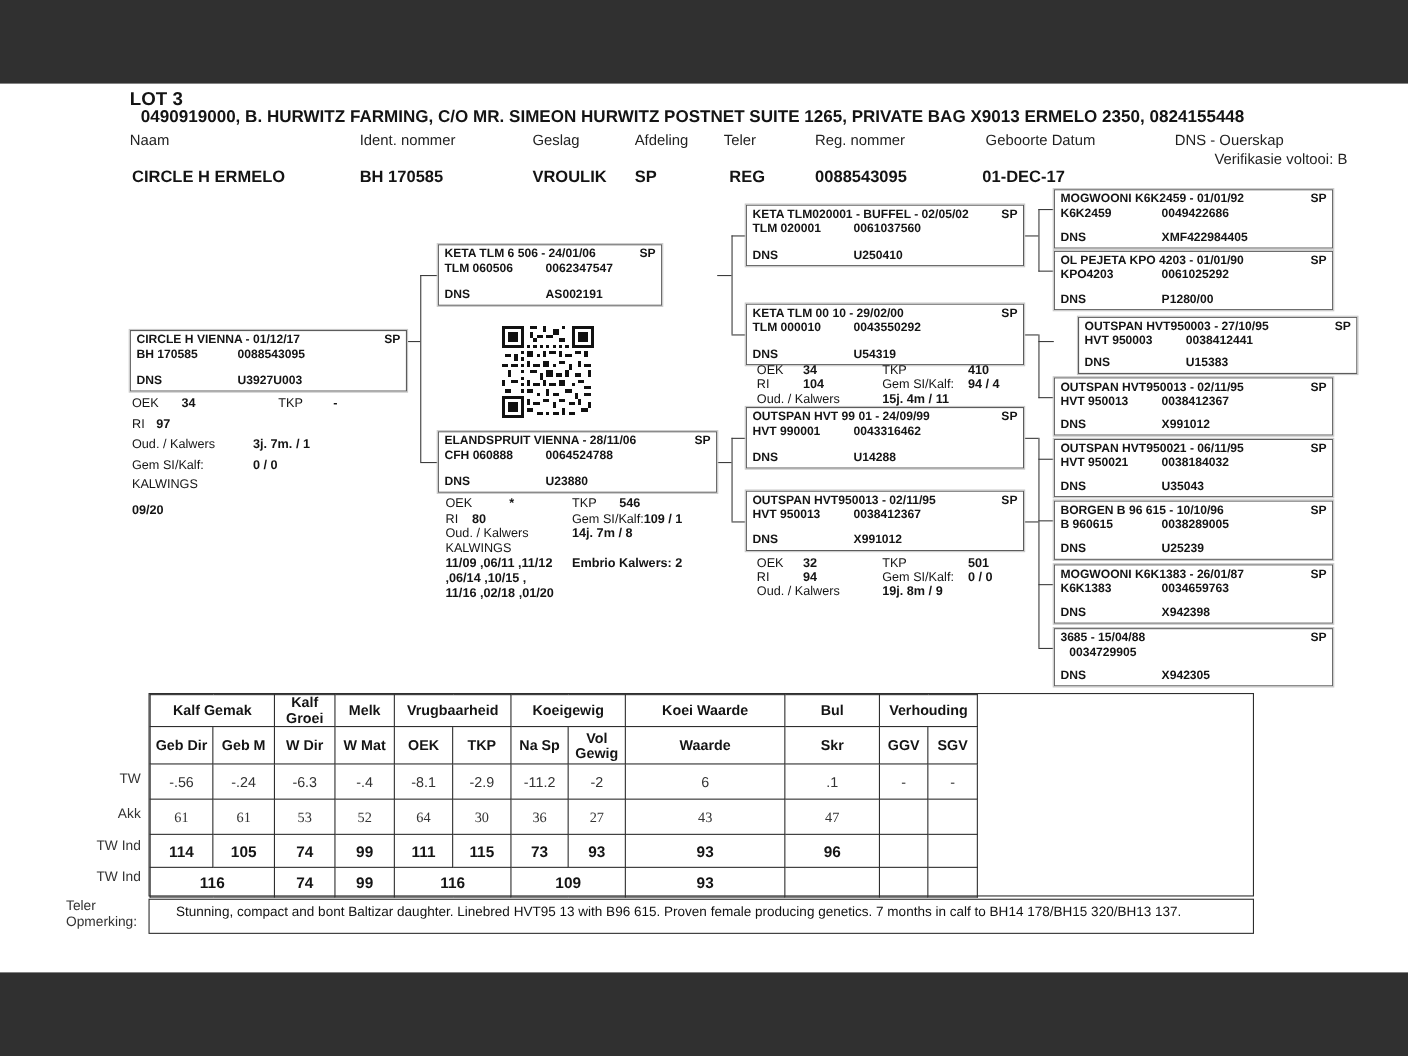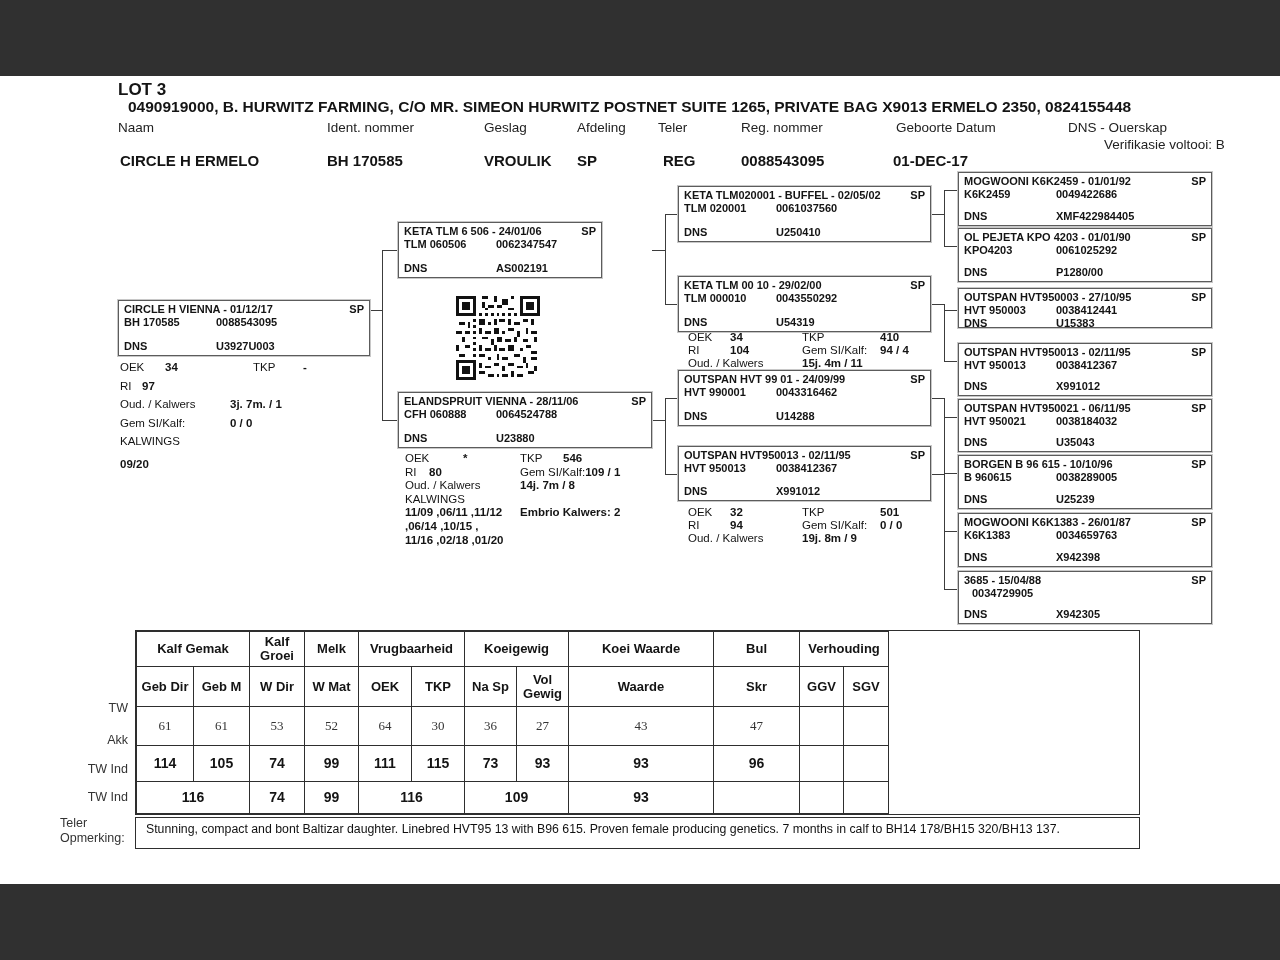--- a/index.html
+++ b/index.html
@@ -40,21 +40,21 @@
          padding:0;font-size:13px;line-height:14px;overflow:hidden;}
   table.score th{font-weight:bold;}
   tr.g{height:28px;} tr.s{height:34px;} tr.tw{height:32px;} tr.akk{height:32px;font-family:Liberation Serif, serif;}
   tr.ti1{height:30px;} tr.ti2{height:27px;}
   tr.tw td,tr.akk td{font-weight:normal;color:#333;}
   tr.ti1 td,tr.ti2 td{font-weight:bold;font-size:14px;}
   .ipanel{flex:1;border-left:1px solid #2e2e2e;position:relative;font-size:13.5px;color:#222;}
   .rowlab{position:absolute;left:56px;width:72px;text-align:right;font-size:12.5px;color:#333;white-space:nowrap;}
   .teler{position:absolute;left:60px;font-size:12.5px;color:#333;}
   .comment{position:absolute;left:135px;top:817px;width:1005px;height:32px;border:1px solid #2e2e2e;
-           box-sizing:border-box;font-size:12.3px;color:#111;padding:4px 10px;white-space:nowrap;overflow:hidden;}
+           box-sizing:border-box;font-size:12.3px;color:#111;padding:4px 24px;white-space:nowrap;overflow:hidden;}
   .qr{position:absolute;left:456px;top:296px;width:84px;height:84px;}
 </style>
 </head>
 <body>
 
 <div class="bar" style="top:0;height:76px"></div>
 <div class="bar" style="top:884px;height:76px"></div>
 
 <div class="abs lot">LOT 3</div>
 <div class="abs addr">0490919000, B. HURWITZ FARMING, C/O MR. SIMEON HURWITZ POSTNET SUITE 1265, PRIVATE BAG X9013 ERMELO 2350, 0824155448</div>
@@ -234,21 +234,21 @@
     </div>
   <div class="r2">
       <span class="idc">KPO4203</span>
       <span>0061025292</span>
     </div>
   <div class="dnsrow">
       <span class="dl">DNS</span>
       <span>P1280/00</span>
     </div>
 </div>
-<div class="pbox" style="left:958px;top:288px;width:254px;height:40px">
+<div class="pbox" style="left:980px;top:288px;width:254px;height:52px">
   <div class="r1">
       <span>OUTSPAN HVT950003 - 27/10/95</span>
       <span>SP</span>
     </div>
   <div class="r2">
       <span class="idc">HVT 950003</span>
       <span>0038412441</span>
     </div>
   <div class="dnsrow">
       <span class="dl">DNS</span>
@@ -564,20 +564,34 @@
       <th>W Mat</th>
       <th>OEK</th>
       <th>TKP</th>
       <th>Na Sp</th>
       <th>Vol Gewig</th>
       <th>Waarde</th>
       <th>Skr</th>
       <th>GGV</th>
       <th>SGV</th>
     </tr>
+    <tr class="tw">
+      <td>-.56</td>
+          <td>-.24</td>
+      <td>-6.3</td>
+          <td>-.4</td>
+      <td>-8.1</td>
+          <td>-2.9</td>
+      <td>-11.2</td>
+          <td>-2</td>
+      <td>6</td>
+          <td>.1</td>
+      <td>-</td>
+          <td>-</td>
+    </tr>
     <tr class="akk">
       <td>61</td>
           <td>61</td>
       <td>53</td>
           <td>52</td>
       <td>64</td>
           <td>30</td>
       <td>36</td>
           <td>27</td>
       <td>43</td>

